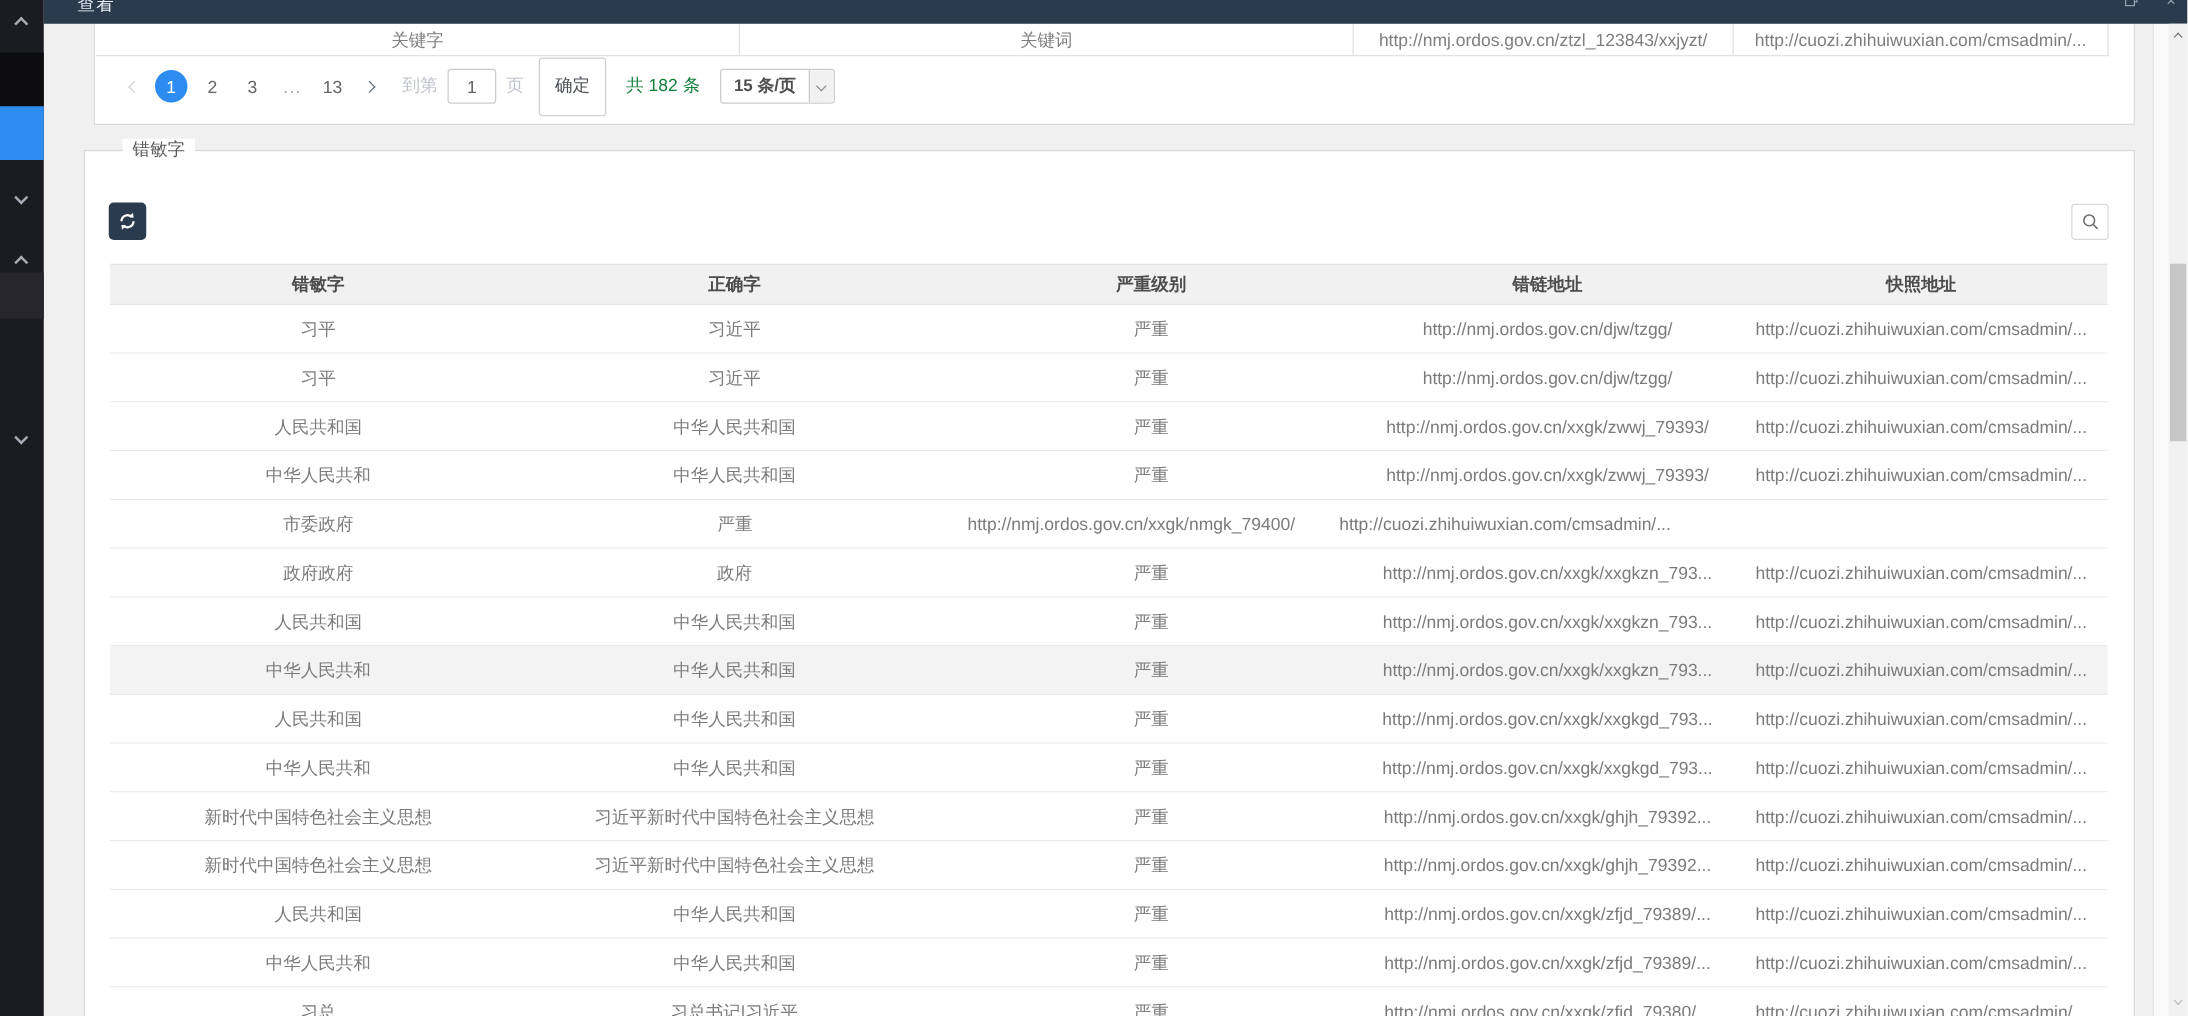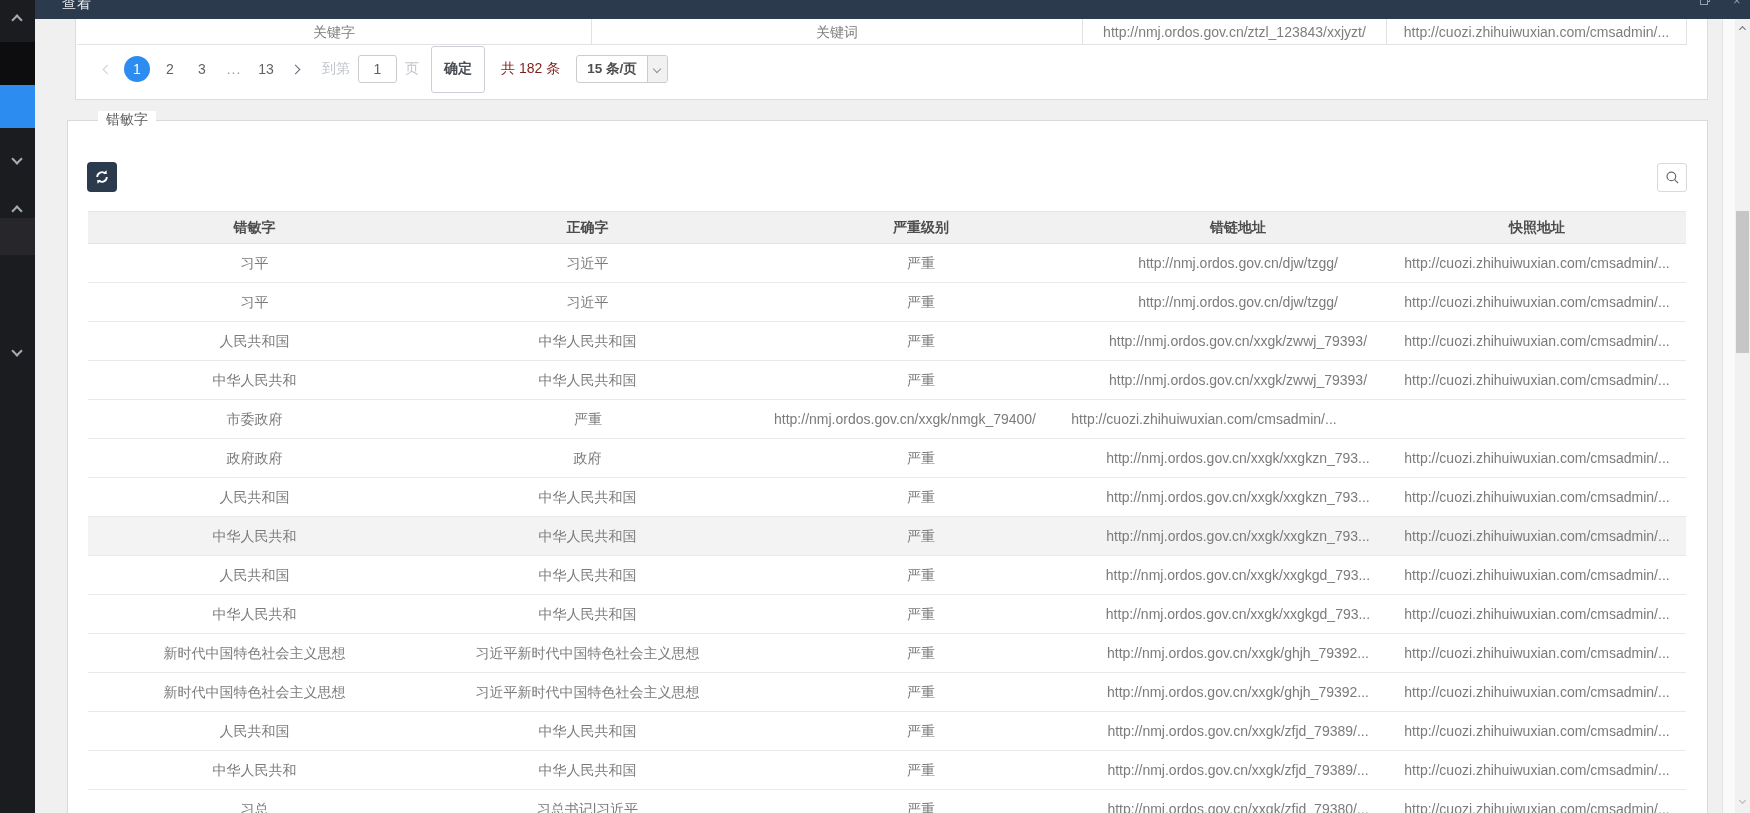--- a/index.html
+++ b/index.html
@@ -45,22 +45,22 @@
   .pg-prev .chev { border-color:#ccd0d6; transform:rotate(135deg); }
   .pg-next .chev { border-color:#5f6b77; transform:rotate(-45deg); }
   .pg-page { min-width:24px; height:26px; line-height:26px; text-align:center; margin-right:8px; cursor:pointer; }
   .pg-page.active { width:26px; height:26px; line-height:26px; border-radius:50%; background:#2d8cf0; color:#fff; }
   .pg-page.ellipsis { color:#9aa0a6; letter-spacing:1px; cursor:default; }
   .pg-goto { color:#c0c4cc; margin:0 8px 0 10px; }
   .pg-input { width:39px; height:28px; border:1px solid #ccc; border-radius:3px; text-align:center;
               font-size:14px; color:#606266; margin-right:8px; outline:none; font-family:inherit; }
   .pg-unit { color:#c0c4cc; margin-right:12px; }
   .pg-confirm { height:47px; padding:0 12px; background:#fff; border:1px solid #ccd0d6; border-radius:3px;
-                font-size:14px; font-weight:700; color:#4a4f55; margin-right:16px; cursor:pointer; font-family:inherit; }
-  .pg-total { color:#7f1d1d; margin-right:16px; }
+                font-size:14px; font-weight:400; color:#4a4f55; margin-right:16px; cursor:pointer; font-family:inherit; }
+  .pg-total { color:#15803d; margin-right:16px; }
   .pg-select { display:flex; height:28px; border:1px solid #ccc; border-radius:3px; background:#fff; cursor:pointer; overflow:hidden; }
   .pg-select-text { padding:0 10px; line-height:26px; font-size:13.5px; color:#4f4f4f; white-space:nowrap;font-weight:bold; }
   .pg-select-arrow { width:20px; background:#f1f1f1; border-left:1px solid #ccc; display:flex; align-items:center; justify-content:center; }
   .pg-select-arrow .chev { width:6px; height:6px; border-width:1.5px; border-color:#8a8f96; }
 
   
   .fieldset { position:absolute; left:32px; top:101px; width:1641px; height:740px; background:#fff; border:1px solid #d9d9d9; }
   .legend { position:absolute; left:30px; top:-10px; background:#fff; padding:0 8px; font-size:14px; color:#5a5a5a; }
   .btn-refresh { position:absolute; left:19px; top:41px; width:30px; height:30px; background:#2b3a4d;
                  border:none; border-radius:4px; cursor:pointer; display:flex; align-items:center; justify-content:center; }

